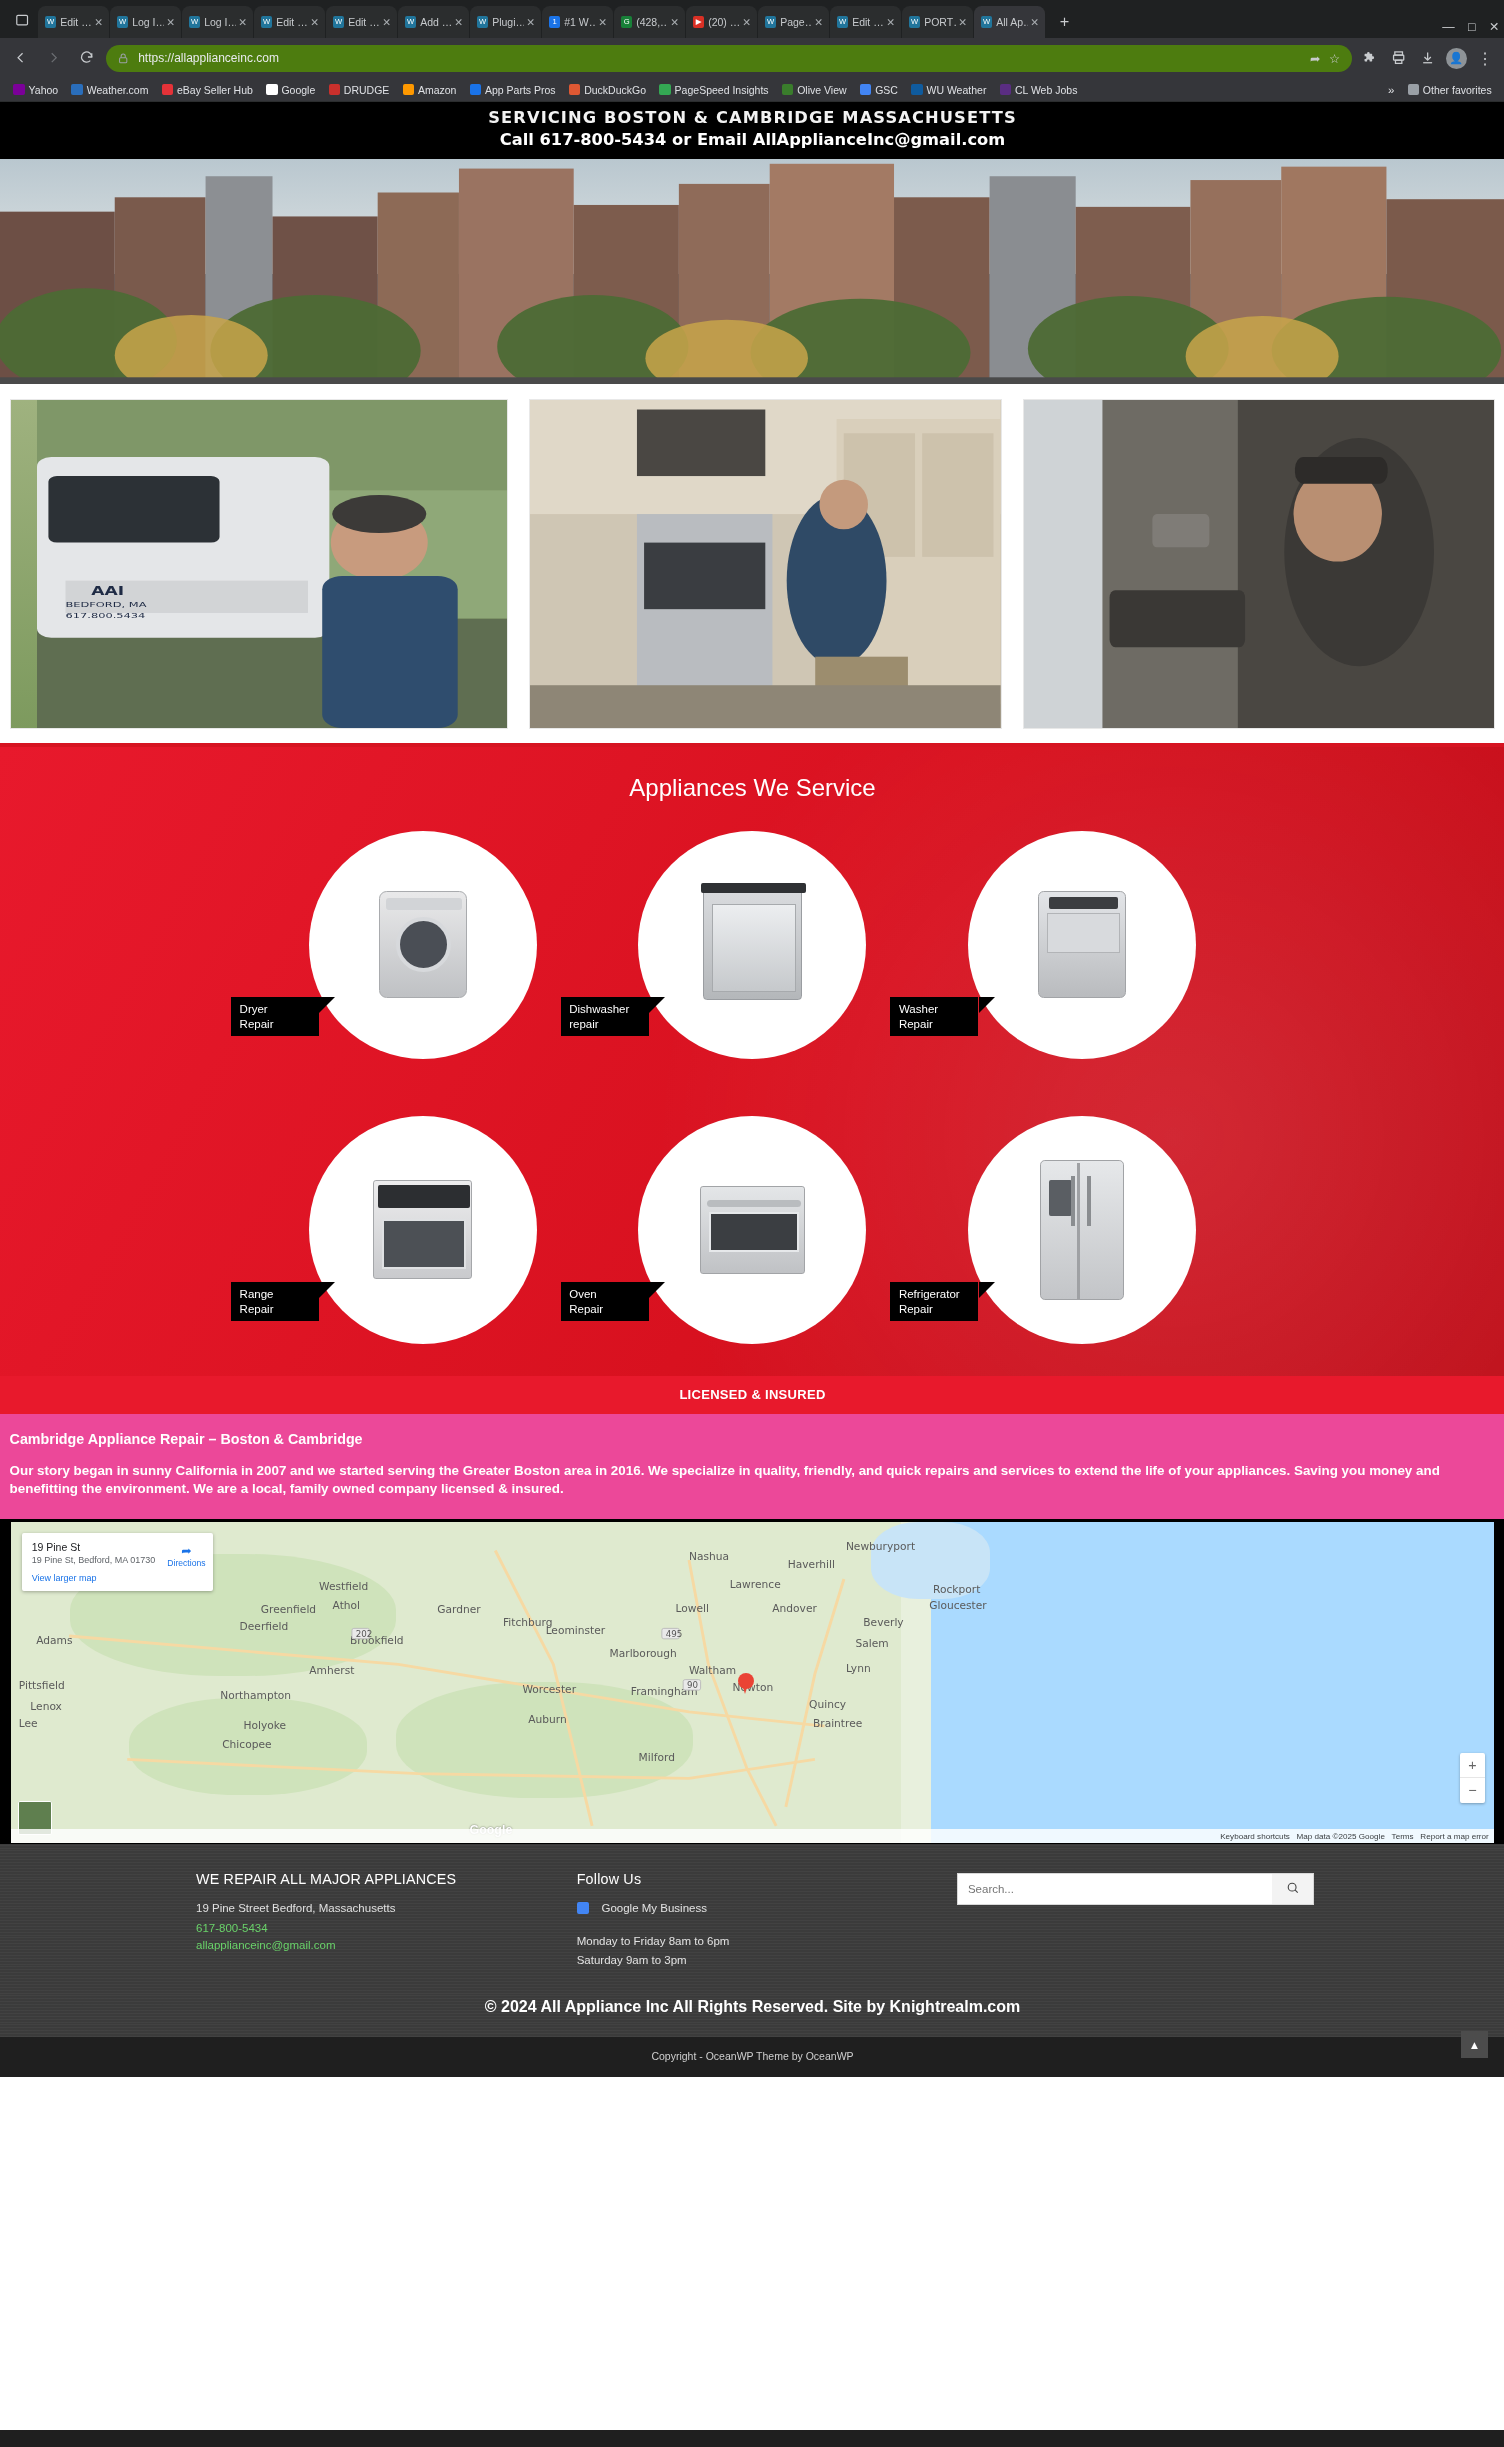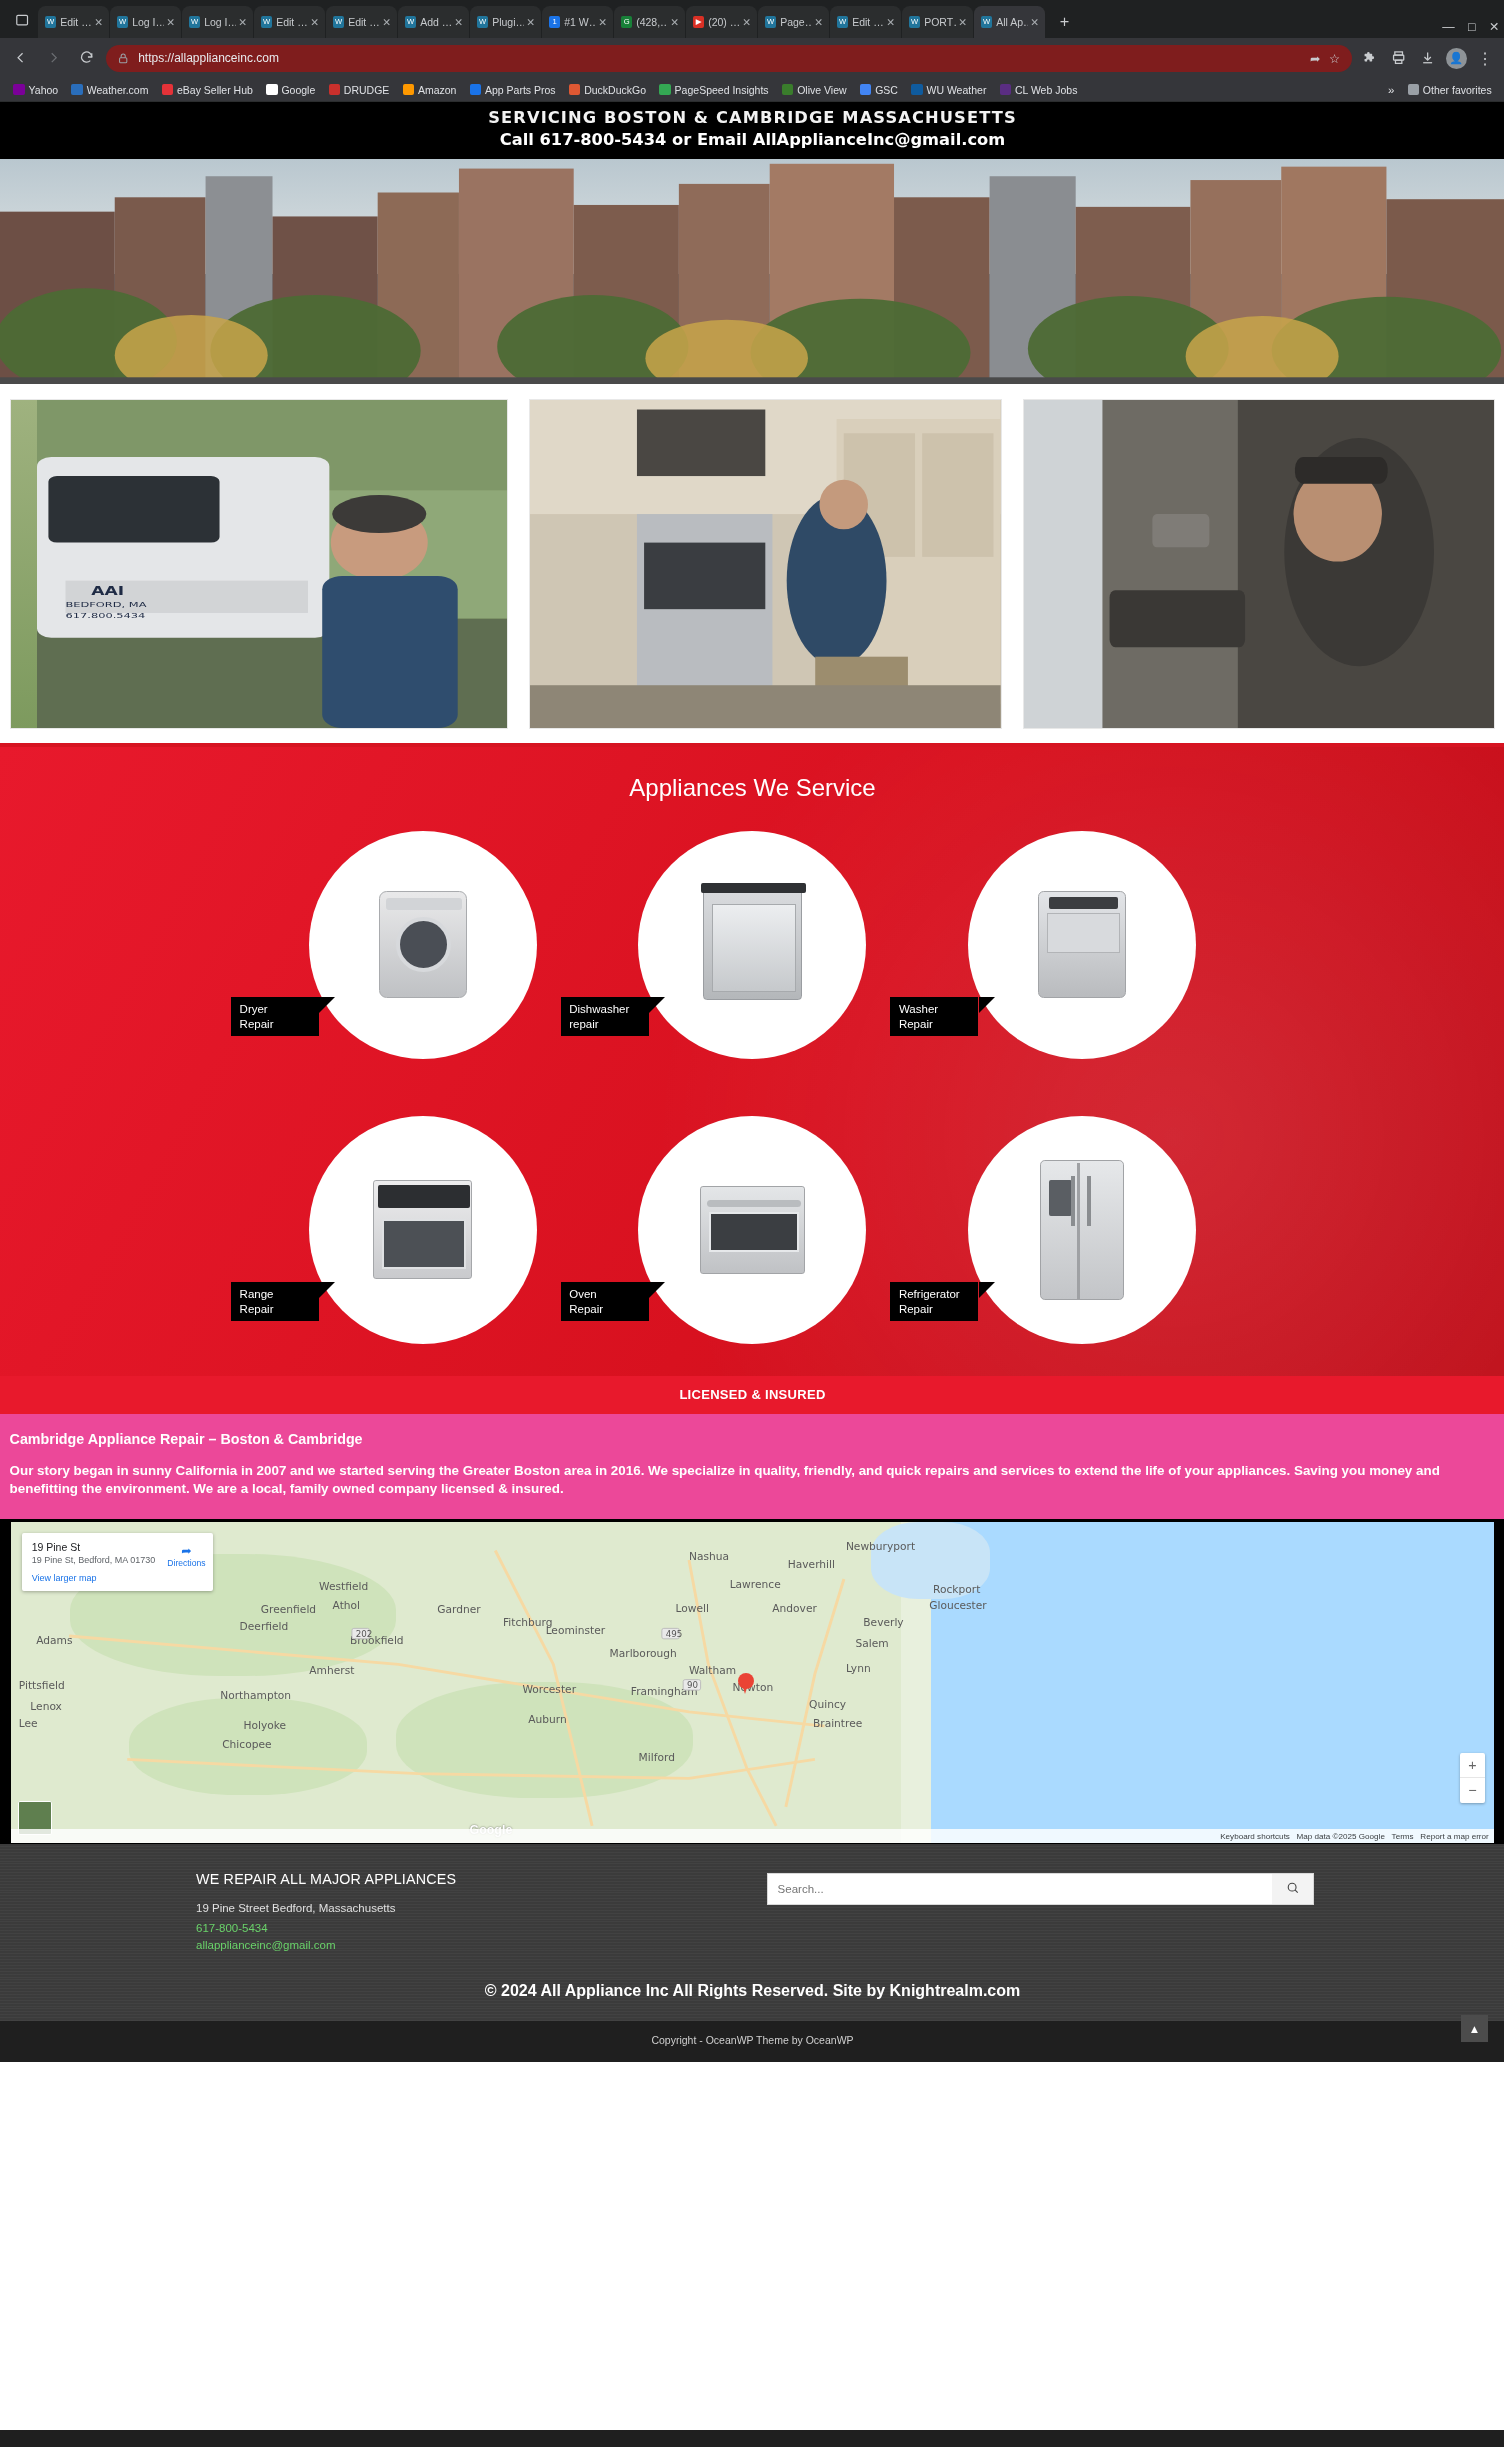--- a/index.html
+++ b/index.html
@@ -64,21 +64,21 @@
     padding:0 7.6px; gap:5.7px;
   }
   .nav-btn {
     width:27px; height:27px; border-radius:50%;
     display:flex; align-items:center; justify-content:center;
     color:#c8cbce; flex:0 0 27px;
   }
   .nav-btn svg { width:15.3px; height:15.3px; }
   .nav-btn.disabled { color:#6b6e72; }
   .omnibox {
-    flex:1 1 auto; height:27px; background:#7f1d1d; border-radius:13.4px;
+    flex:1 1 auto; height:27px; background:#4d7c0f; border-radius:13.4px;
     display:flex; align-items:center; padding:0 11.5px; gap:8.6px;
     color:#e8eaed; font-size:12px;
   }
   .omnibox .lock { width:12.4px; height:12.4px; flex:0 0 12.4px; color:#9aa0a6; }
   .omnibox .url { flex:1 1 auto; white-space:nowrap; overflow:hidden; }
   .omnibox .oicon { color:#c8cbce; font-size:12.4px; flex:0 0 auto; }
   .tb-right { display:flex; align-items:center; gap:3.8px; }
   .tb-right .nav-btn { width:25px; height:25px; flex:0 0 25px; }
   .avatar-btn {
     width:21px; height:21px; border-radius:50%; background:#8e9397;
@@ -799,20 +799,29 @@
 
   <div class="footer">
     <div class="fcols">
       <div class="fcol">
         <h4>WE REPAIR ALL MAJOR APPLIANCES</h4>
         <p>19 Pine Street Bedford, Massachusetts</p>
         <a class="lnk">617-800-5434</a>
         <a class="lnk">allapplianceinc@gmail.com</a>
       </div>
       <div class="fcol">
+        <h4>Follow Us</h4>
+        <div class="gmb">
+          <span class="ic"></span>
+          <span>Google My Business</span>
+        </div>
+        <div class="hours">Monday to Friday 8am to 6pm</div>
+        <div class="hours">Saturday 9am to 3pm</div>
+      </div>
+      <div class="fcol">
         <div class="searchrow">
           <input type="text" placeholder="Search..." style="">
           <button>
             <svg viewBox="0 0 24 24" width="13.4" height="13.4" fill="none" stroke="#444" stroke-width="2">
                 <circle cx="11" cy="11" r="7"></circle>
                 <path d="M16.5 16.5L21 21"></path>
               </svg>
           </button>
         </div>
       </div>

